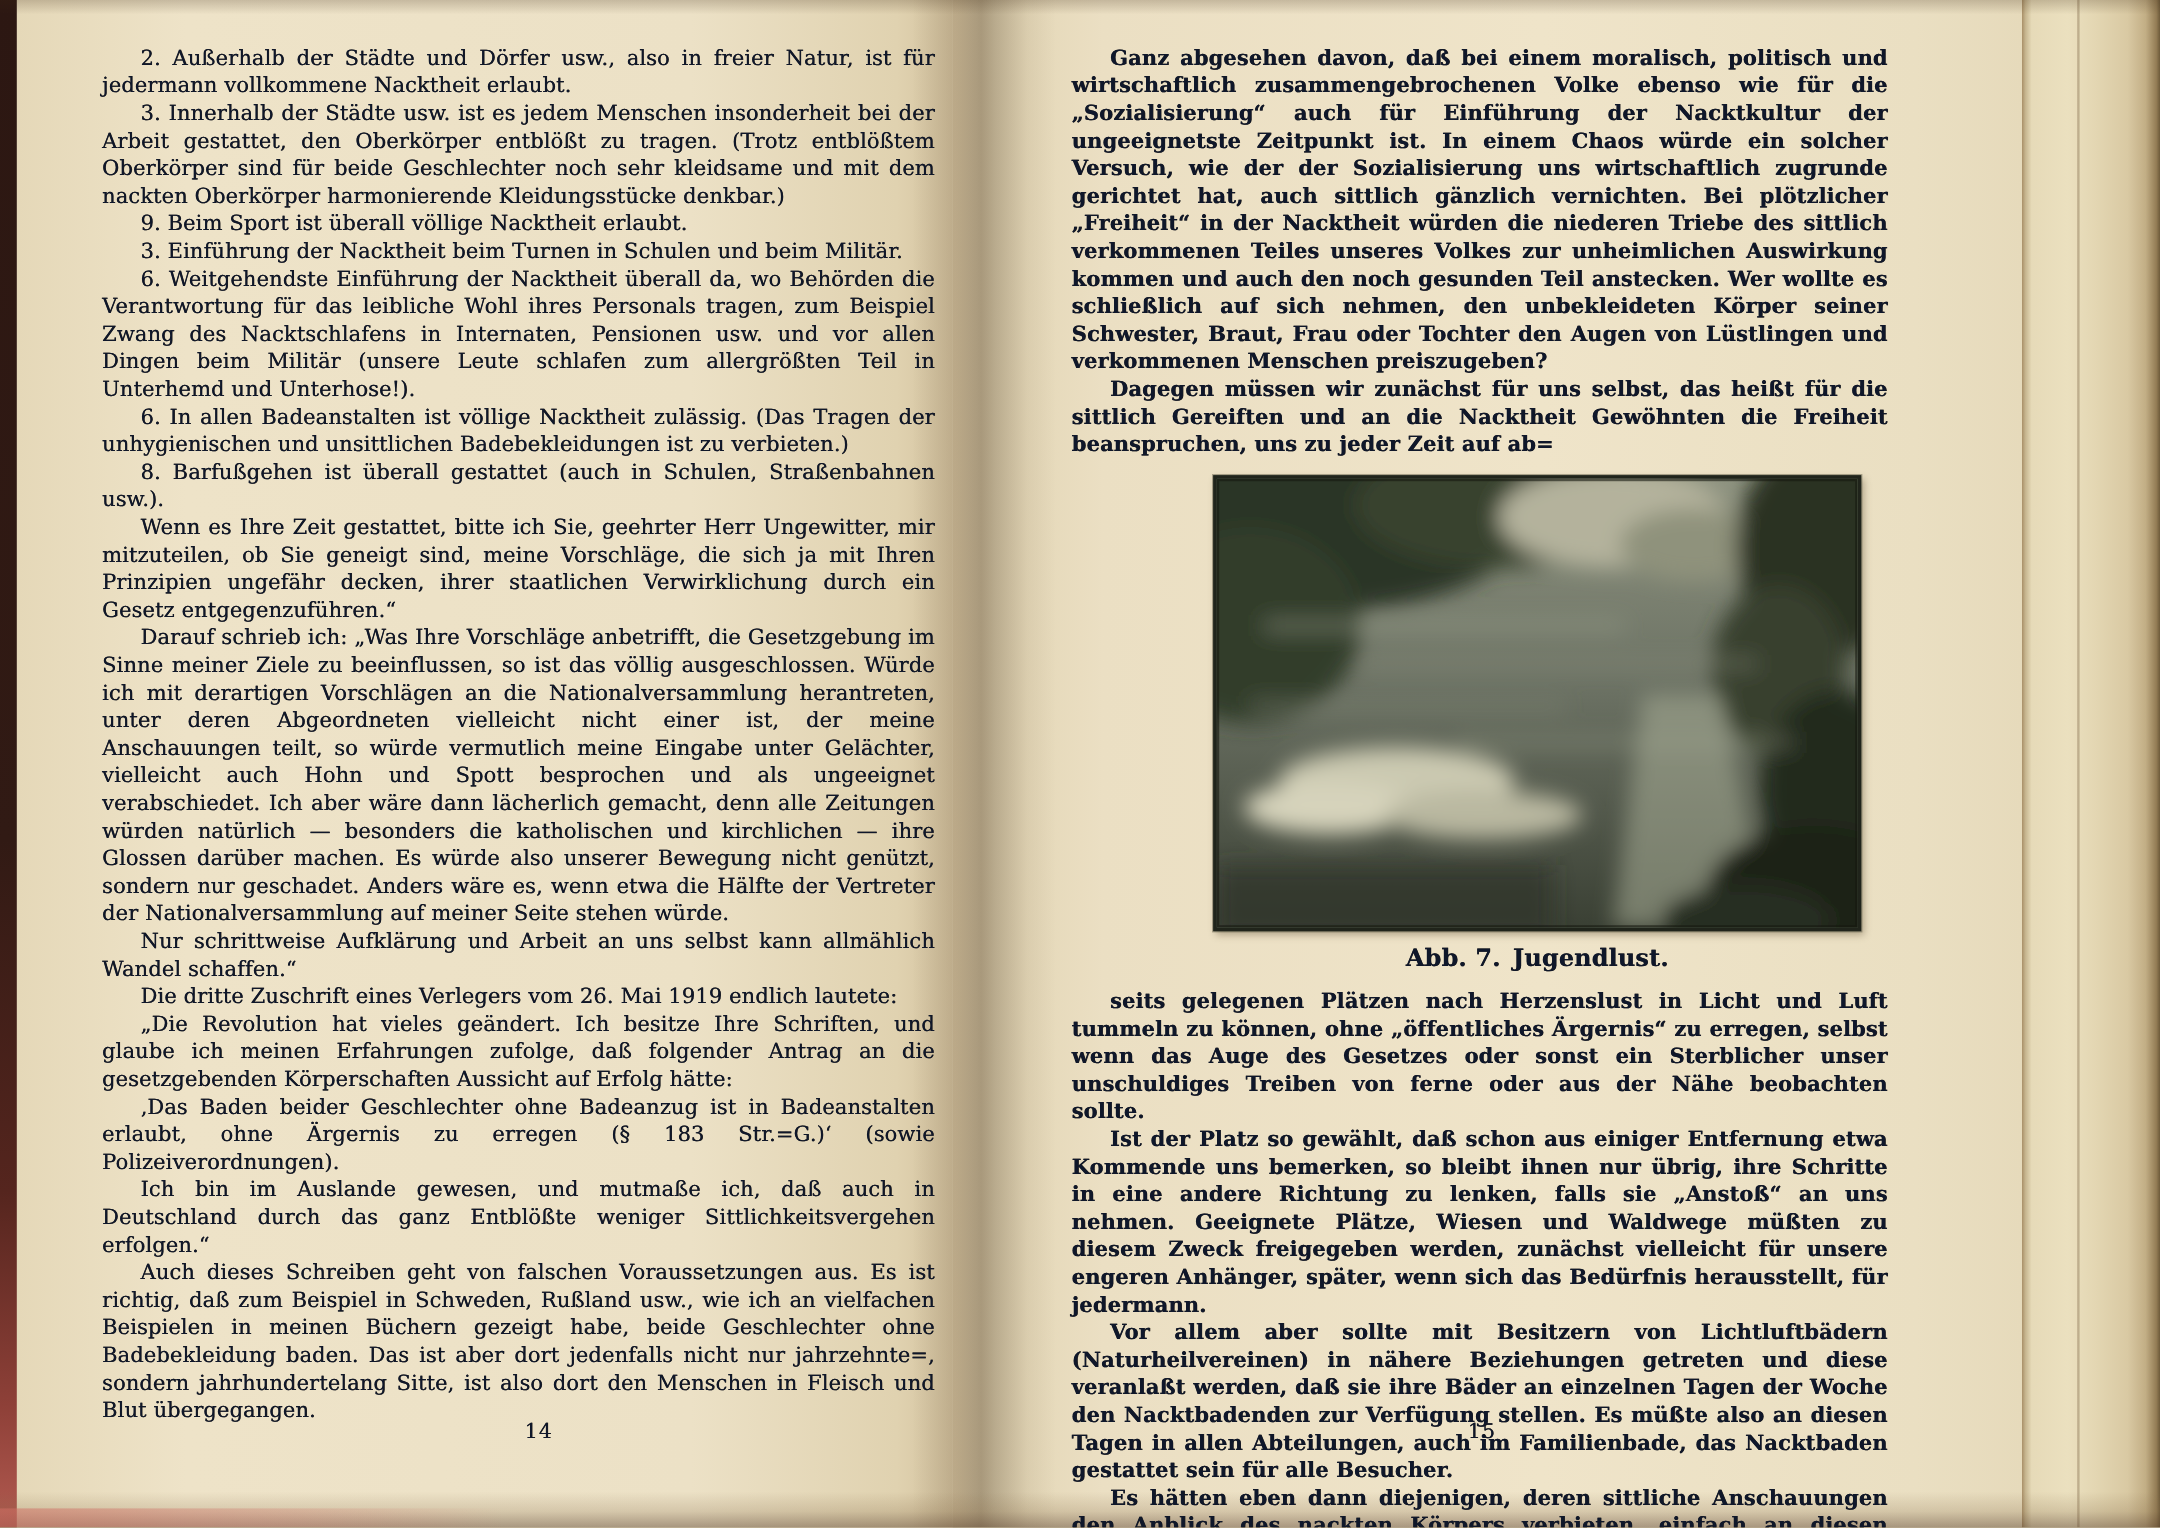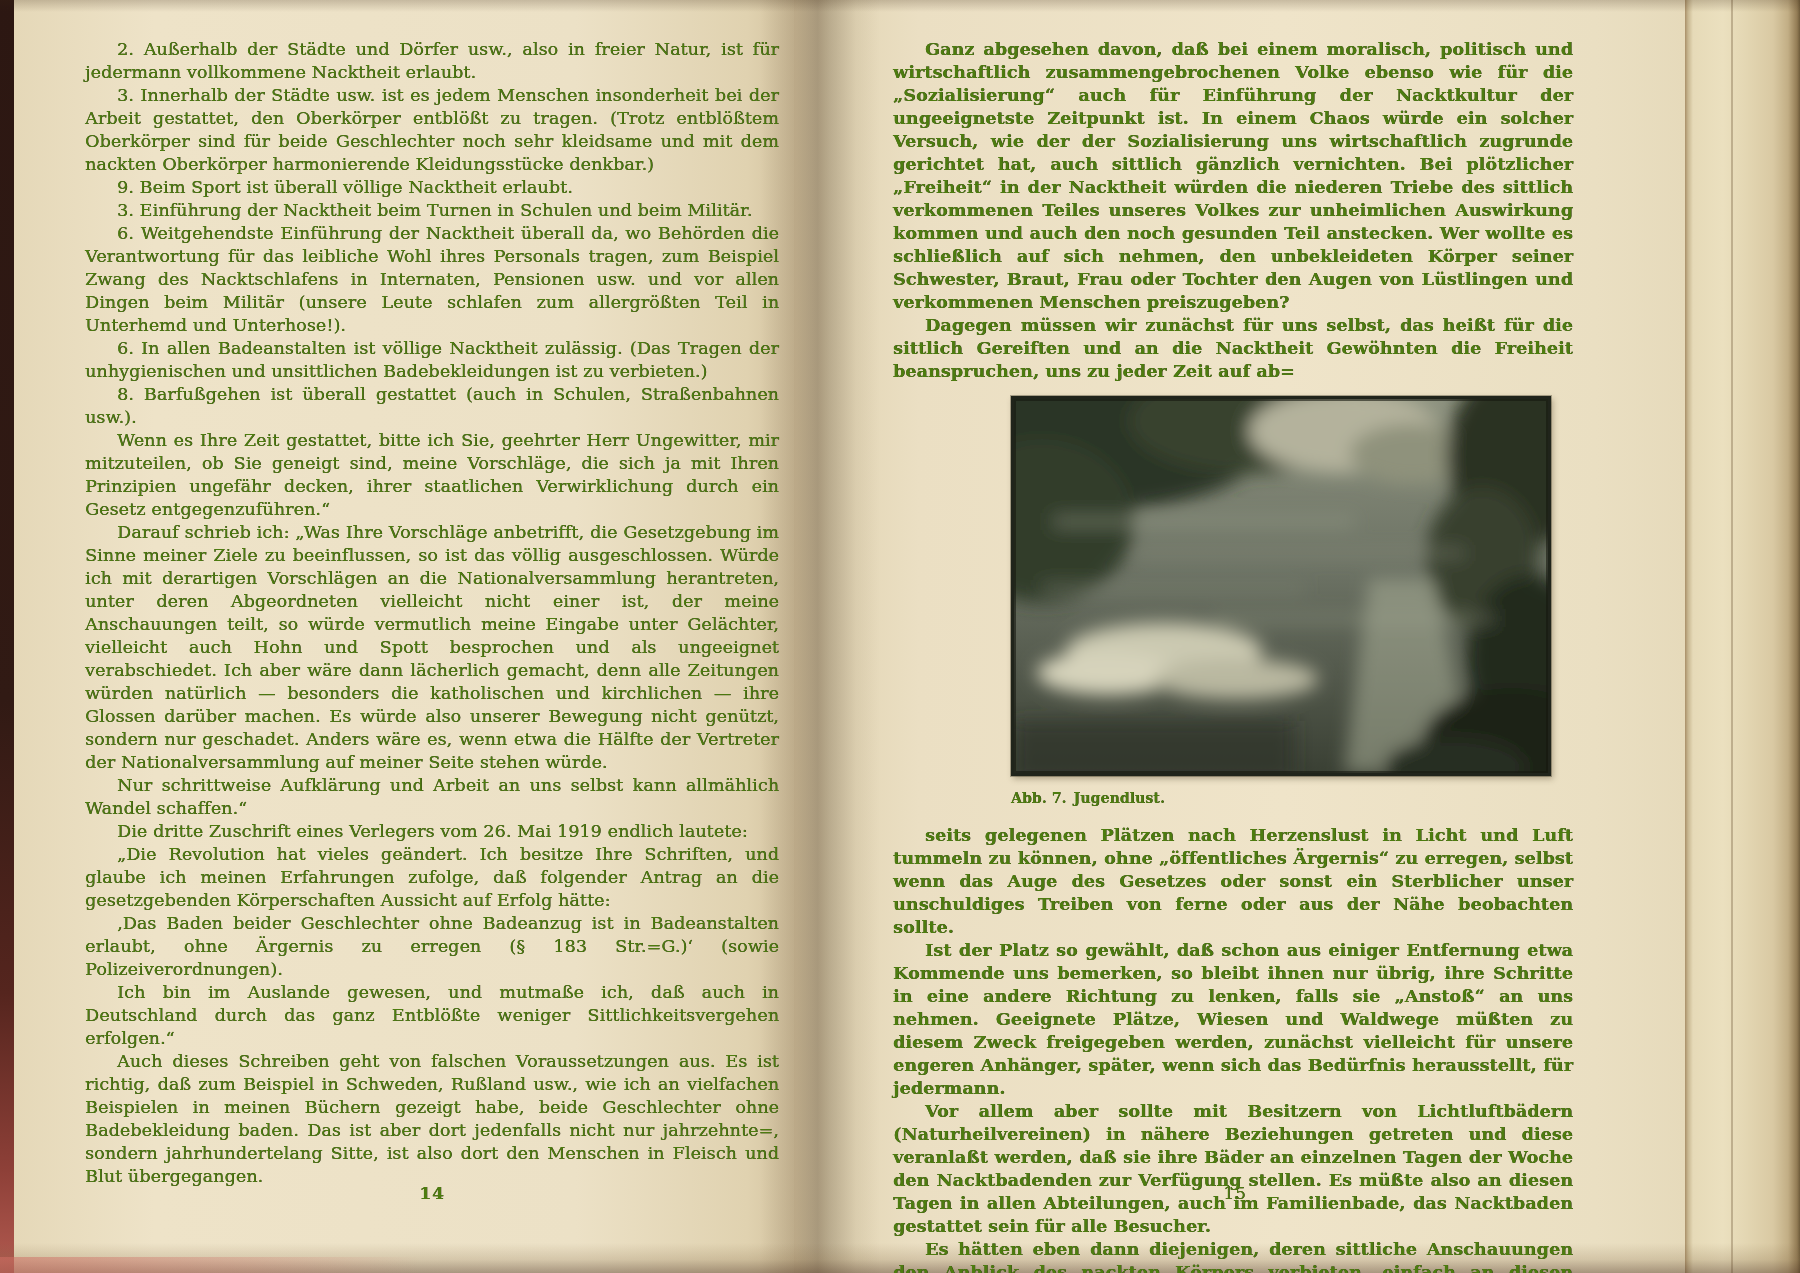--- a/index.html
+++ b/index.html
@@ -1,20 +1,20 @@
 <!DOCTYPE html>
 <html><head>
 <meta charset="utf-8">
 <style>
   html,body { margin:0; padding:0; background:#8c7a5e; }
   .scan {
     position:relative; width:1800px; height:1273px; overflow:hidden;
     background:#e9dec3;
     font-family:"DejaVu Serif", serif;
-    color:#4d7c0f;
+    color:#0f172a;
   }
   
   .page { position:absolute; top:0; height:1273px; }
   .page-left {
     left:14px; width:780px;
     background:linear-gradient(90deg,#e5d8b8 0%,#eee3c8 18%,#ece1c6 72%,#e0d2b0 94%,#d2c19e 100%),
                radial-gradient(ellipse at 40% 50%, #efe4ca 0%, #e9ddc0 100%);
   }
   .page-right {
     left:794px; width:891px;
@@ -56,33 +56,33 @@
     font-size:17.5px; line-height:23px; text-align:justify;
     letter-spacing:0.1px; text-shadow:0.25px 0 0 #2c261f;
   }
   .col-left  { left:85px;  top:38px; width:694px; }
   .col-right { left:893px; top:38px; width:680px;font-weight:bold; }
   .para { margin:0; text-indent:32px; }
   .pagenum {
     position:absolute; z-index:5; top:1183px; text-align:center;
     font-size:17px; letter-spacing:1px; text-shadow:0.25px 0 0 #2c261f;
   }
-  .pagenum-left  { left:85px;  width:694px;font-weight:bold; }
+  .pagenum-left  { left:102px;  width:694px; }
   .pagenum-right { left:895px; width:680px; }
   
   .photo-figure { margin:13px 0 8px 0; }
   .photo-frame {
     width:540px; height:380px; margin-left:118px; box-sizing:border-box;
     border:3px solid #20241b; background:#5d6557;
     box-shadow:0 0 0 1px rgba(50,45,30,0.35), 2px 3px 6px rgba(70,55,30,0.35);
   }
   .photo-frame svg { display:block; width:100%; height:100%; }
   .figure-caption {
-    width:540px; margin-left:118px; margin-top:11px; 
-    font-size:14px; text-indent:0; text-shadow:0.25px 0 0 #2c261f;
+    width:540px; margin-left:118px; margin-top:11px; text-align:center;
+    font-size:20px; text-indent:0; text-shadow:0.25px 0 0 #2c261f;
   }
   .col-right .below-figure { margin-top:14px; }
 </style>
 </head>
 <body>
 
 <div class="scan">
 
   <div class="page page-left"></div>
   <div class="page page-right"></div>

